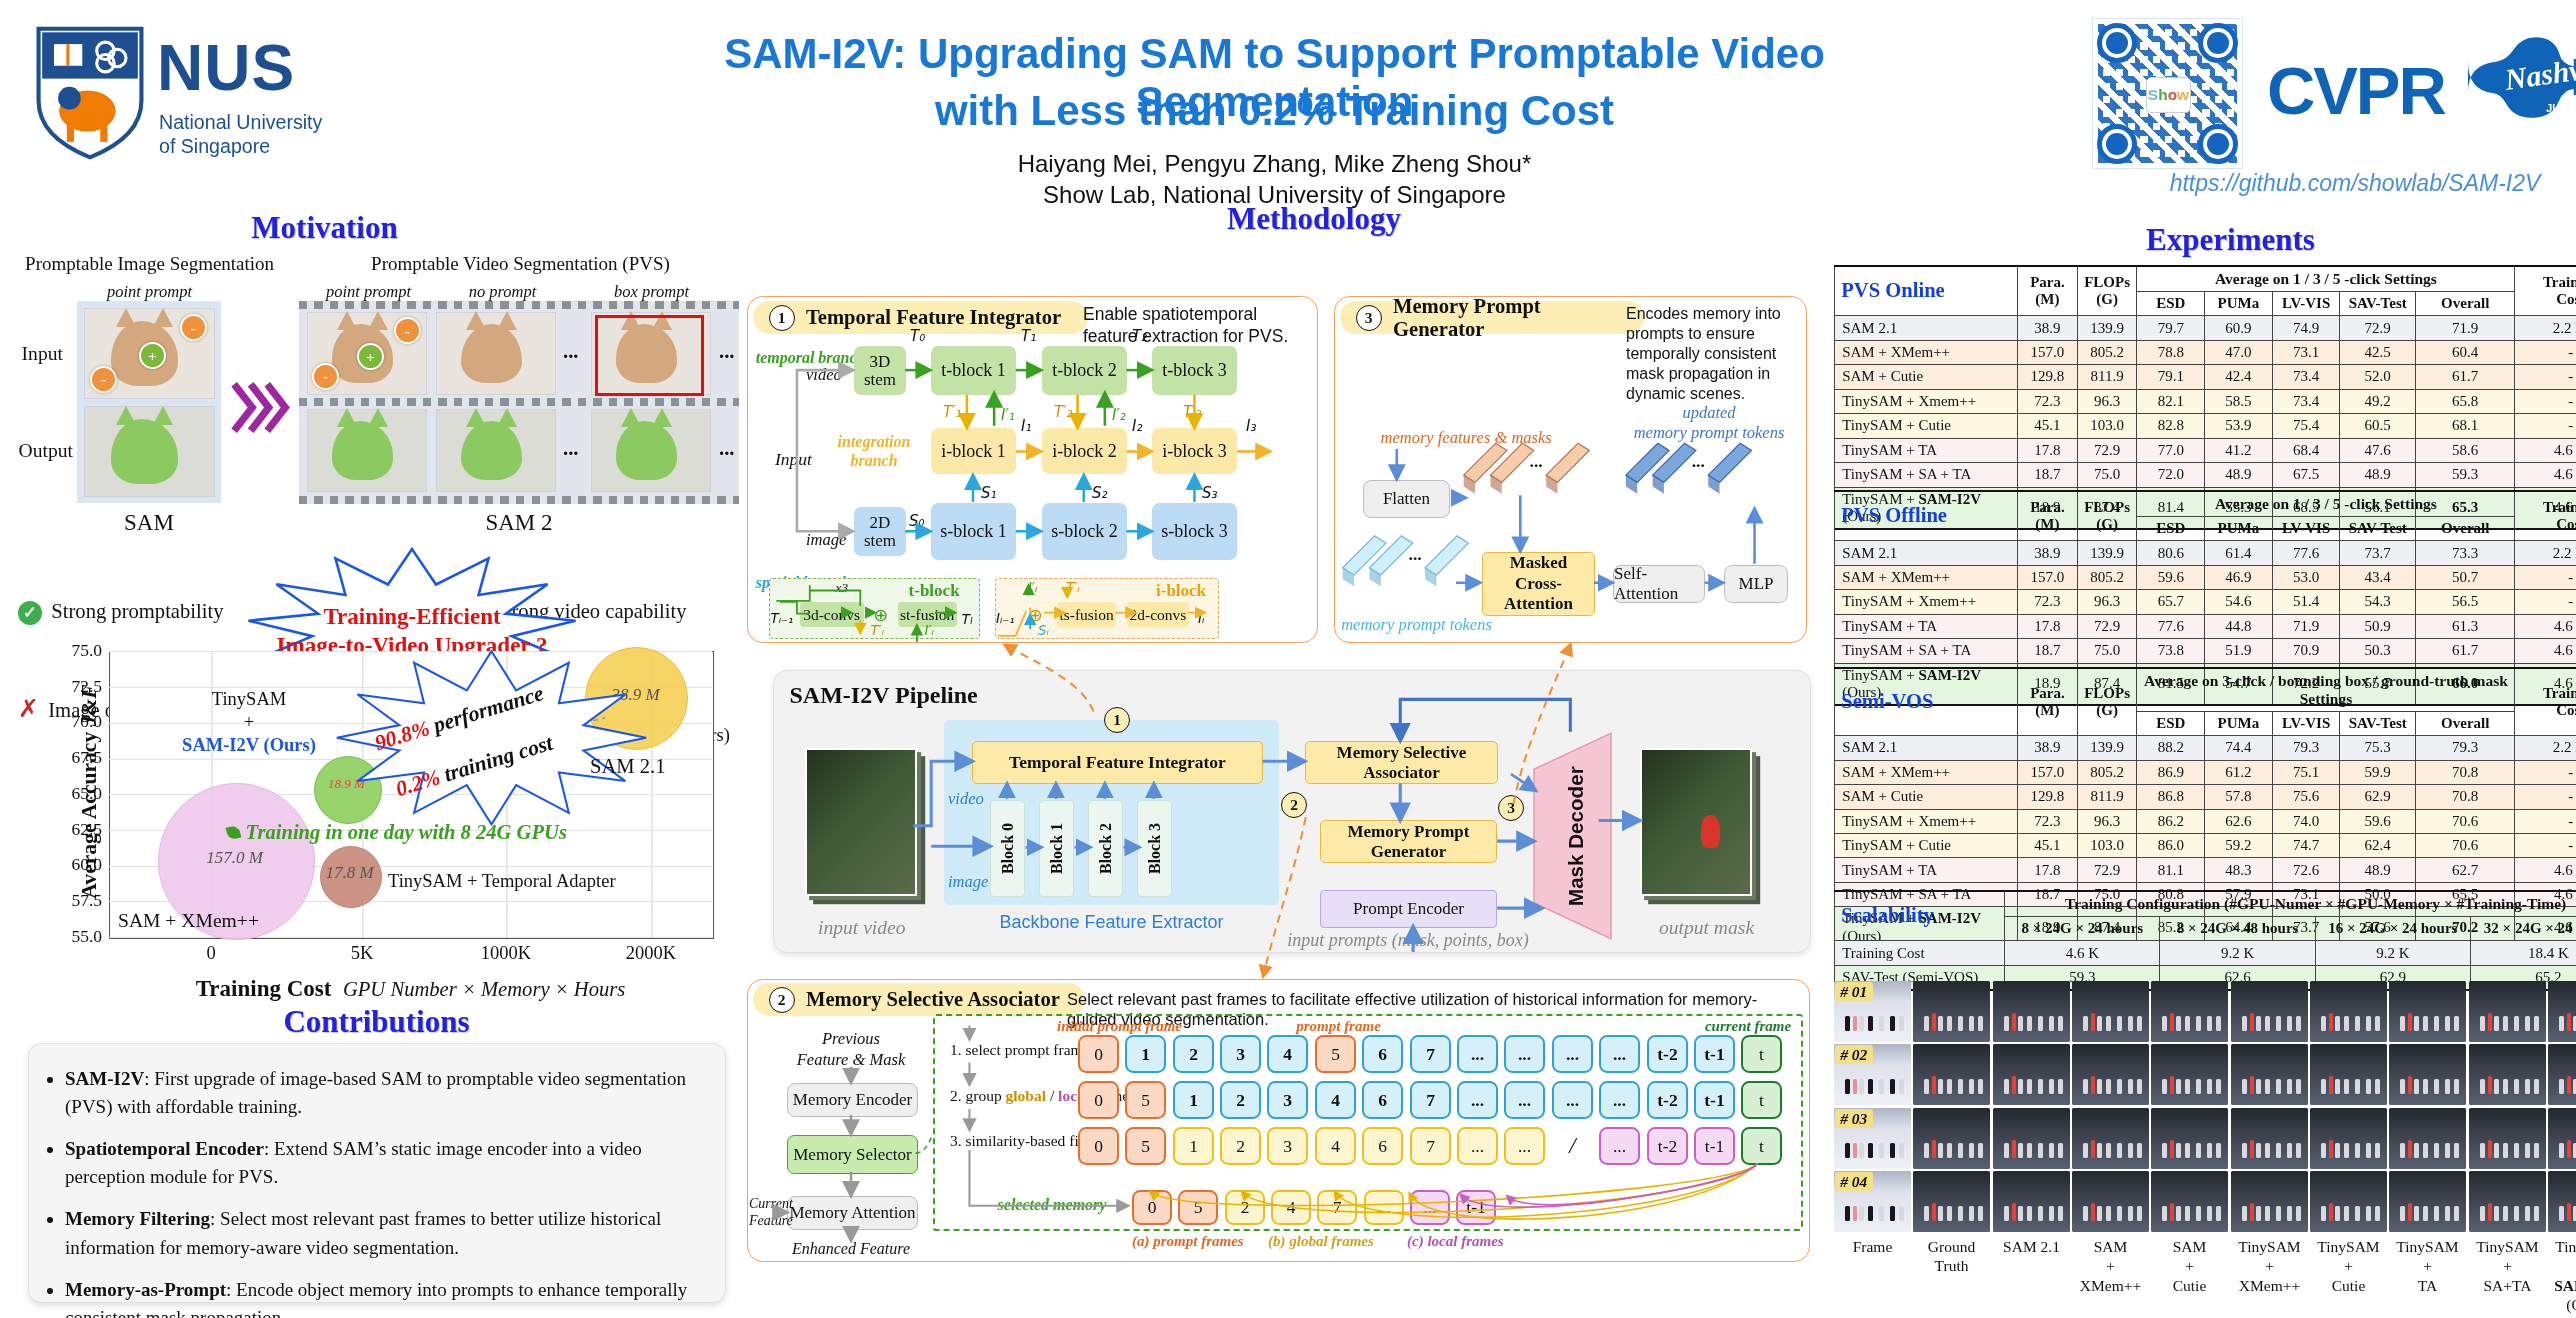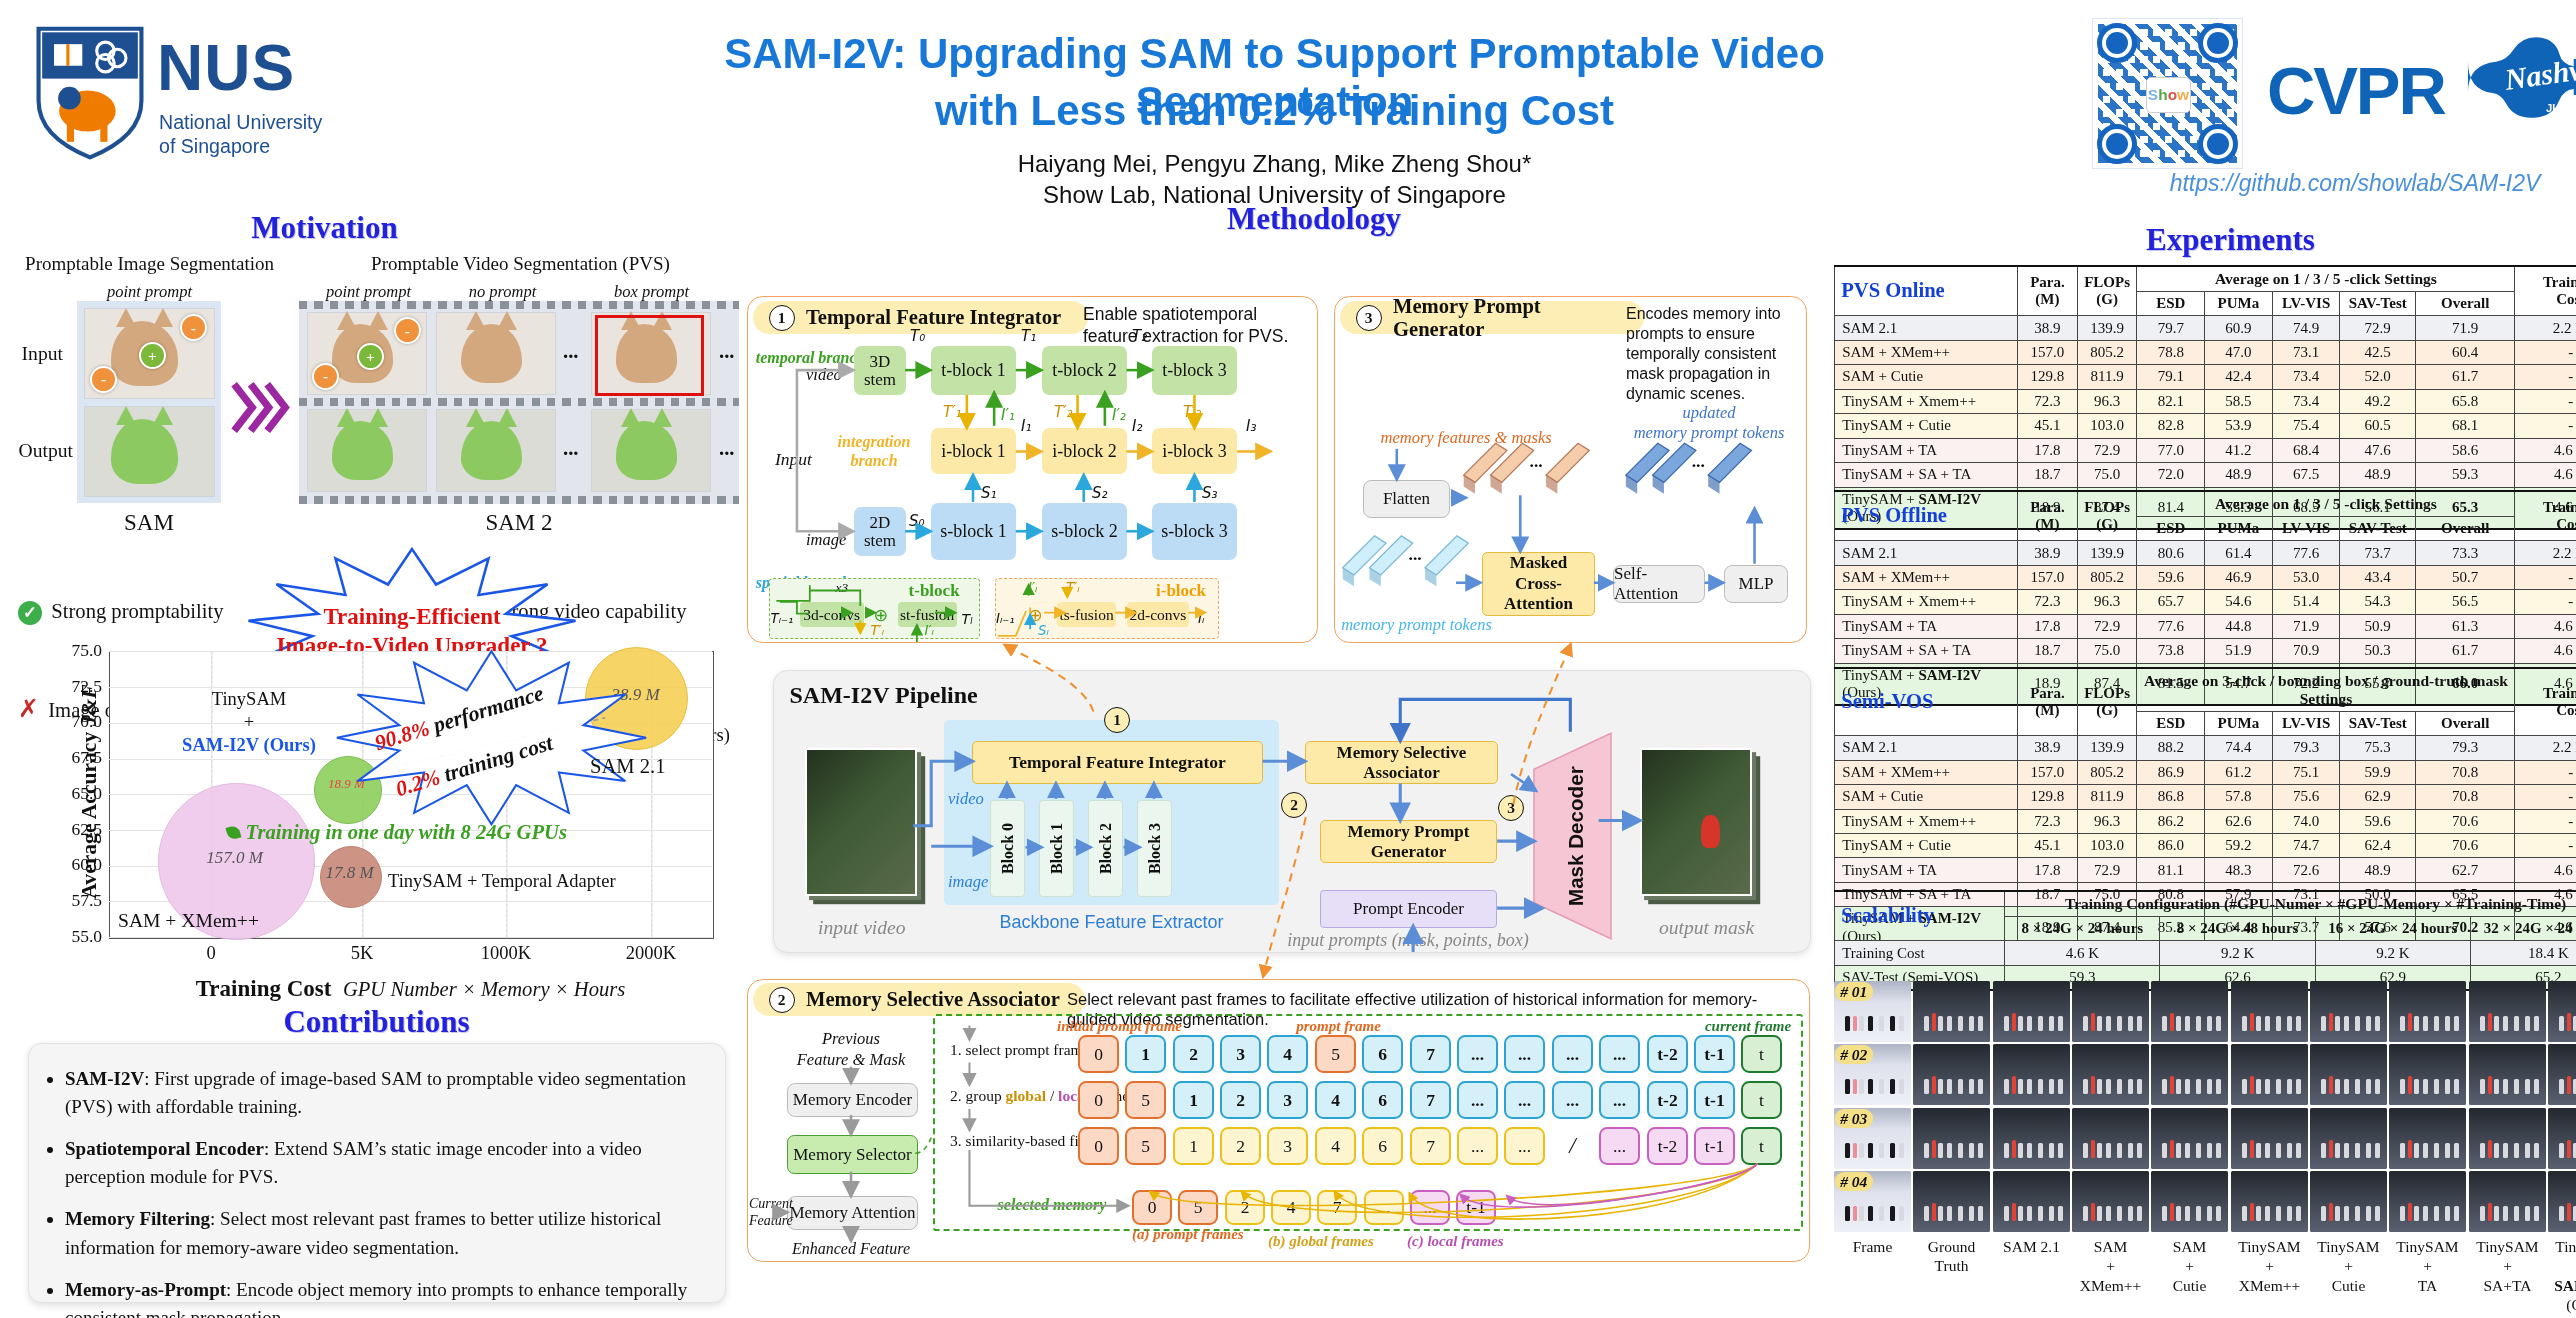--- a/index.html
+++ b/index.html
@@ -68,21 +68,21 @@
   .xmark{display:inline-block;color:#c62828;font-size:25px;font-weight:bold;margin-right:9.3px;
          font-family:"DejaVu Sans",sans-serif;line-height:1;}
   .qr{position:absolute;background:#fff;border:1px solid #dce6f2;}
   .qrnoise{position:absolute;inset:5.2px;opacity:.9;background:
     repeating-linear-gradient(0deg,#1565c0 0 6.2px,transparent 6.2px 13.4px),
     repeating-linear-gradient(90deg,#1565c0 0 5.2px,transparent 5.2px 12.4px);
     -webkit-mask-image:repeating-linear-gradient(45deg,#000 0 9.3px,transparent 9.3px 15.5px);
             mask-image:repeating-linear-gradient(45deg,#000 0 9.3px,transparent 9.3px 15.5px);}
   .bullseye{position:absolute;width:30px;height:30px;border:5.2px solid #1565c0;border-radius:50%;background:#fff;}
   .bullseye:after{content:"";position:absolute;inset:4.1px;background:#1565c0;border-radius:50%;}
-  .tag{position:absolute;background:#f5e08a;border-radius:9px;padding:0.5px 5.2px;font-style:italic;
+  .tag{position:absolute;background:#f5e08a;border-radius:3px;padding:0.5px 5.2px;font-style:italic;
        font-size:15.5px;font-weight:bold;z-index:3;}
   svg{overflow:visible;}
 </style>
 </head>
 <body>
 
 <div class="poster">
 
   <div class="abs" style="left:36px;top:20.6px;width:319px;height:155px;">
     <svg class="abs" style="left:0;top:5.2px;" width="108" height="134" viewBox="0 0 210 260">
@@ -745,21 +745,21 @@
         <div class="chip p" style="left: 384px; top: 210px; height: 31px; width: 36px;">0</div>
         <div class="chip p" style="left: 430px; top: 210px; height: 31px; width: 36px;">5</div>
         <div class="chip y" style="left: 477px; top: 210px; height: 31px; width: 36px;">2</div>
         <div class="chip y" style="left: 523px; top: 210px; height: 31px; width: 36px;">4</div>
         <div class="chip y" style="left: 569px; top: 210px; height: 31px; width: 36px;">7</div>
         <div class="chip y" style="left: 616px; top: 210px; height: 31px; width: 36px;">...</div>
         <div class="chip m" style="left: 662px; top: 210px; height: 31px; width: 36px;">...</div>
         <div class="chip m" style="left: 708px; top: 210px; height: 31px; width: 36px;">t-1</div>
       </div>
     <div class="abs i b ctr" style="left:232px;top:216px;width:144px;font-size:16px;color:#3aa020;">selected memory</div>
-    <div class="abs i b" style="left:384px;top:246px;font-size:15px;color:#e06820;">(a) prompt frames</div>
+    <div class="abs i b" style="left:384px;top:253px;font-size:15px;color:#e06820;">(a) prompt frames</div>
     <div class="abs i b" style="left:520px;top:253px;font-size:15px;color:#d4a017;">(b) global frames</div>
     <div class="abs i b" style="left:659px;top:253px;font-size:15px;color:#b84fae;">(c) local frames</div>
     <svg class="abs" id="msa-arrows" style="left:0;top:0;" width="1061" height="281" viewBox="0 0 2060 545">
         <defs>
           <marker id="mk54" markerWidth="7" markerHeight="7" refX="5" refY="3.5" orient="auto">
             <path d="M0,0 L7,3.5 L0,7 Z" fill="#9a9a9a"></path>
           </marker>
           <marker id="mk55" markerWidth="7" markerHeight="7" refX="5" refY="3.5" orient="auto">
             <path d="M0,0 L7,3.5 L0,7 Z" fill="#9a9a9a"></path>
           </marker>

